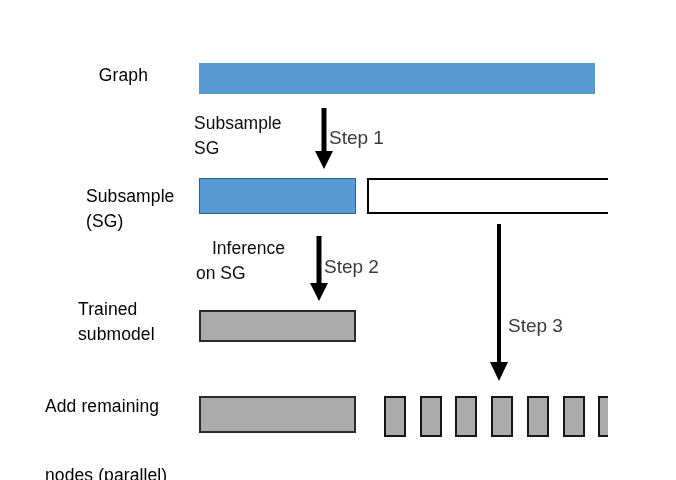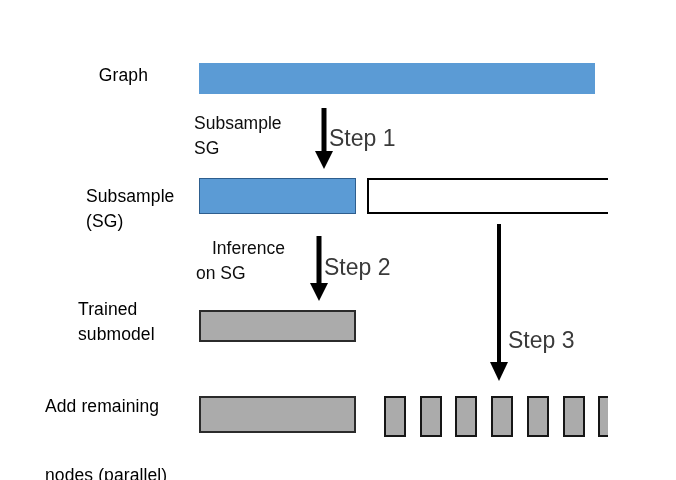--- a/index.html
+++ b/index.html
@@ -65,21 +65,21 @@
   
   .annot {
     position: absolute;
     font-size: 17.5px;
     line-height: 25px;
     color: #0d0d0d;
     white-space: pre;
   }
   .step-label {
     position: absolute;
-    font-size: 23px;
+    font-size: 19px;
     line-height: 22px;
     color: #3a3a3a;
     white-space: pre;
   }
 </style>
 </head>
 <body>
 
 <div id="canvas">
 
@@ -118,21 +118,21 @@
 
   <div class="step-label" style="left:324px; top:256px;">Step 2</div>
 
   <div class="arrow" style="left:485px; top:224px; width:28px; height:158px;">
     <svg width="28" height="158" viewBox="0 0 28 158">
       <line x1="14" y1="0" x2="14" y2="142" stroke="#000000" stroke-width="4"></line>
       <polygon points="14,157 5,138 23,138" fill="#000000"></polygon>
     </svg>
   </div>
 
-  <div class="step-label" style="left:508px; top:329px;">Step 3</div>
+  <div class="step-label" style="left:508px; top:315px;">Step 3</div>
 
   <div class="row-label" style="left:78px; top:297px;">Trained</div>
   <div class="row-label" style="left:78px; top:322px;text-align:center;">submodel</div>
 
   <div class="bar bar-gray" style="left:199px; top:310px; width:157px; height:32px;"></div>
 
   <div class="row-label" style="left:45px; top:394px;">Add remaining</div>
   <div class="row-label" style="left:45px; top:419px;margin-top:44px;">nodes (parallel)</div>
 
   <div class="bar bar-gray" style="left:199px; top:396px; width:157px; height:37px;"></div>

